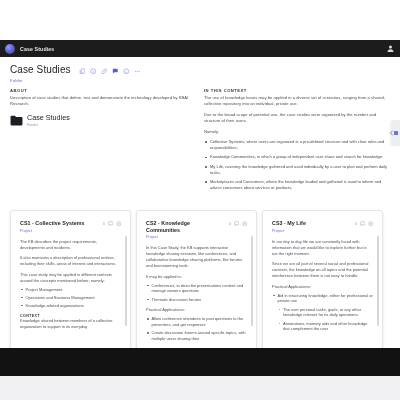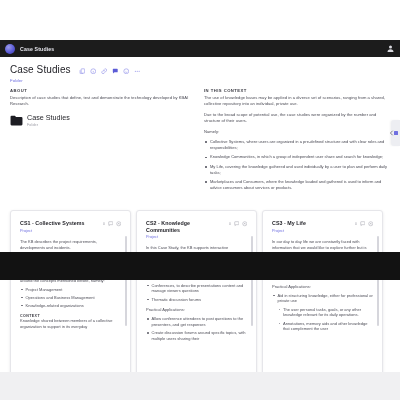--- a/index.html
+++ b/index.html
@@ -2,21 +2,21 @@
 <html><head>
 <meta charset="utf-8">
 <style>
   * { box-sizing: border-box; margin: 0; padding: 0; }
   html, body {
     width: 400px; height: 400px;
     background: #f0f0f2;
     font-family: "Liberation Sans", sans-serif;
     overflow: hidden;
   }
-  .page { position: relative; width: 400px; height: 280px; background: #f4f4f6; }
+  .page { position: relative; width: 400px; height: 376px; background: #f4f4f6; }
 
   
   .frame-top { position: absolute; left: 0; top: 0; width: 400px; height: 40px; background: #ffffff; }
   .frame-bottom { position: absolute; left: 0; bottom: 0; width: 400px; height: 28px; background: #121212; }
 
   
   .navbar {
     position: absolute; left: 0; top: 40px; width: 400px; height: 17px;
     background: #1c1c1c; display: flex; align-items: center;
     padding: 0 5px; gap: 5px;

